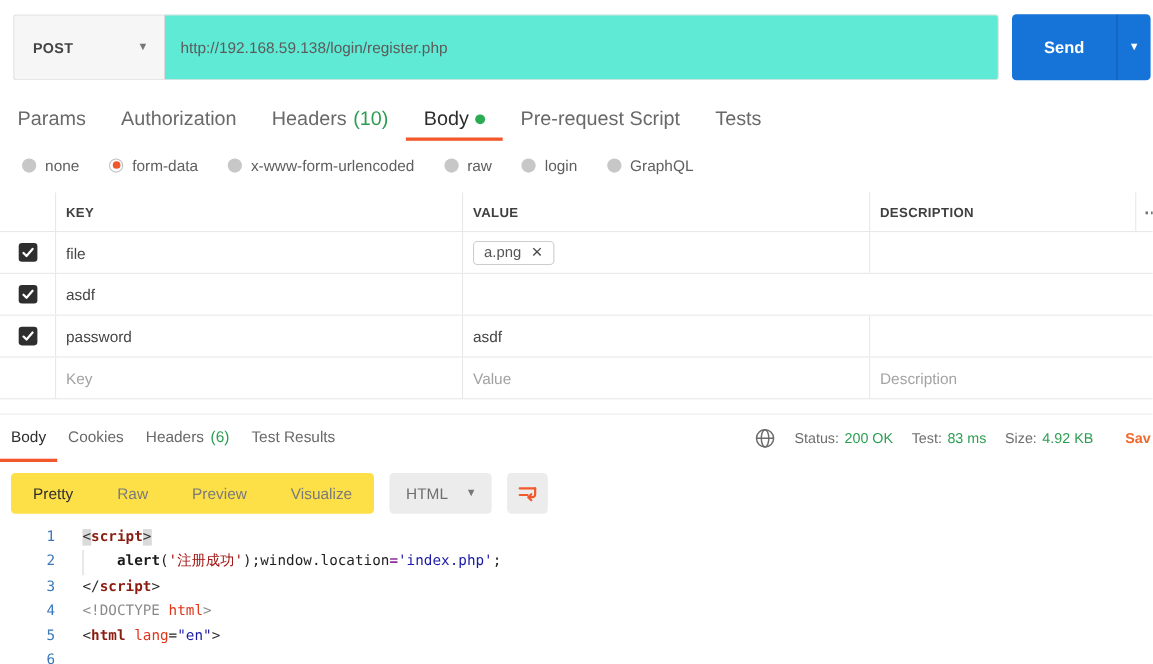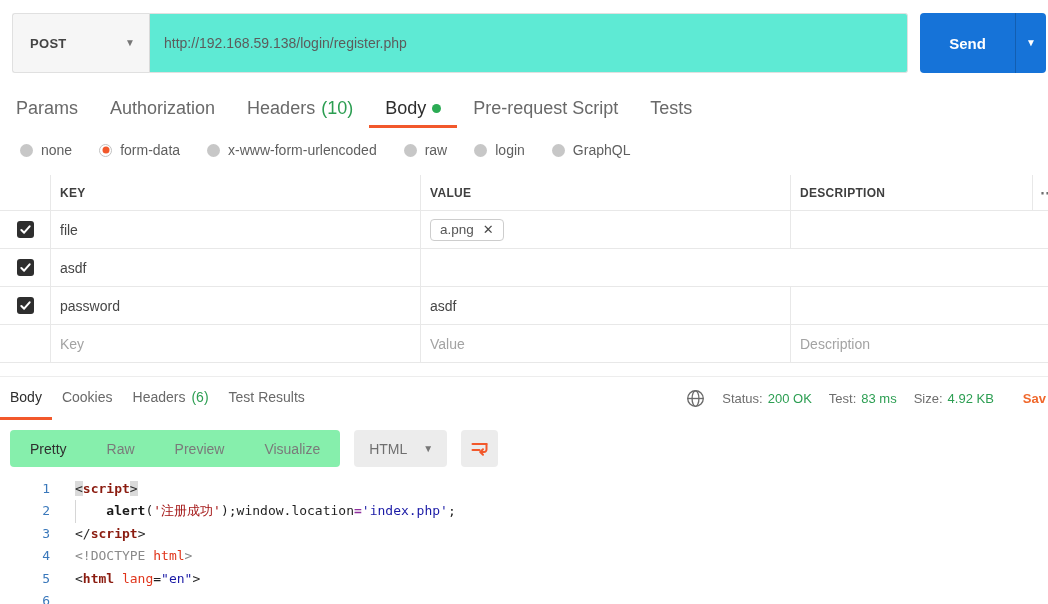--- a/index.html
+++ b/index.html
@@ -71,21 +71,21 @@
   .res-tab .count { color:var(--green); }
   .res-meta { display:flex; align-items:center; gap:9px; font-size:13px; padding-right:2px; }
   .meta-label { color:#6e6e6e; }
   .meta-value { color:var(--green); }
   .meta-pair { display:flex; gap:5px; margin-left:8px; }
   .save-link { color:#f0682c; font-weight:bold; margin-left:20px; cursor:pointer; white-space:nowrap; }
   .globe { width:19px; height:19px; display:block; }
 
   
   .view-bar { display:flex; align-items:center; margin:10px 0 0 10px; gap:14px; height:37px; }
-  .segmented { display:flex; background:#86efac; border-radius:4px; height:37px; align-items:stretch; }
+  .segmented { display:flex; background:#fde047; border-radius:4px; height:37px; align-items:stretch; }
   .seg-btn { display:flex; align-items:center; padding:0 20px; font-size:14px; color:#7a7a7a; cursor:pointer; }
   .seg-btn.active { color:#2f2f2f; }
   .fmt-select { display:flex; align-items:center; gap:16px; background:#ececec; border-radius:4px;
                 height:37px; padding:0 14px 0 15px; font-size:14px; color:#6f6f6f; cursor:pointer; }
   .wrap-btn { display:flex; align-items:center; justify-content:center; background:#ececec; border-radius:4px;
               height:37px; width:37px; cursor:pointer; }
 
   
   .code-area { margin-top:11px; font-family:"DejaVu Sans Mono", monospace; font-size:13px; }
   .code-line { display:flex; height:22.4px; line-height:22.4px; white-space:pre; }

